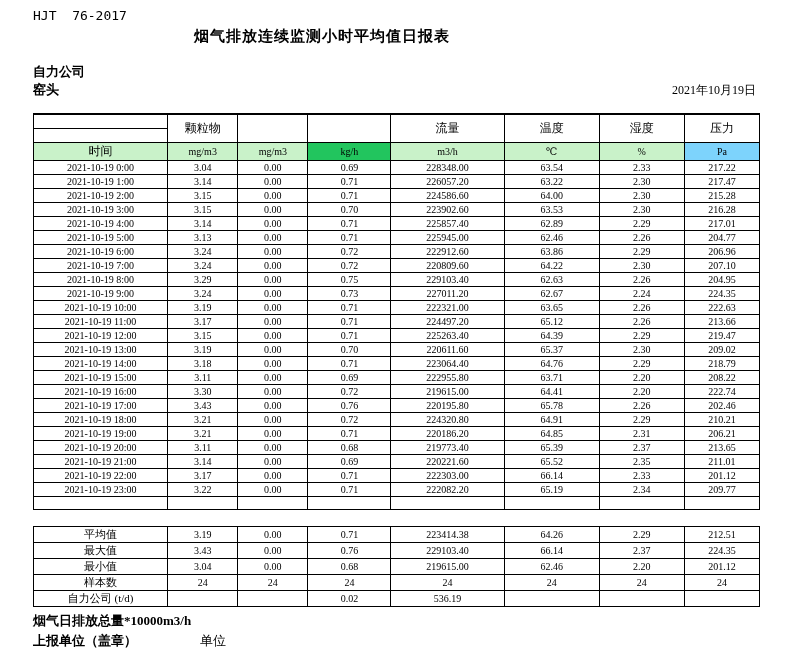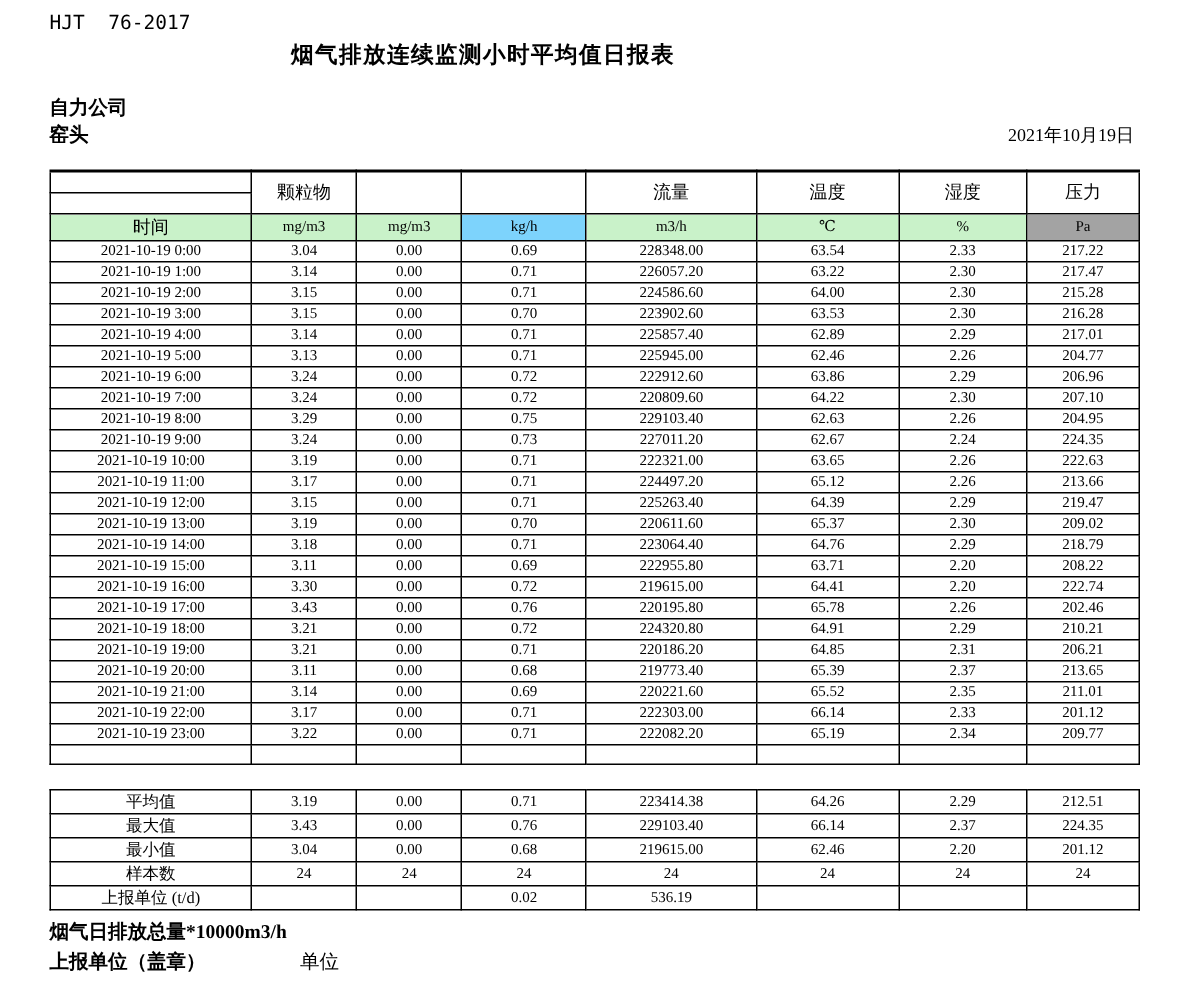--- a/index.html
+++ b/index.html
@@ -103,25 +103,25 @@
         <td rowspan="2">湿度</td>
         <td rowspan="2">压力</td>
       </tr>
       <tr class="h-row">
         <td></td>
       </tr>
       <tr class="unit-row">
         <td class="time-h" style="background: rgb(201, 242, 201);">时间</td>
         <td style="background: rgb(201, 242, 201);">mg/m3</td>
         <td style="background: rgb(201, 242, 201);">mg/m3</td>
-        <td style="background: #7dd3fc;">kg/h</td>
+        <td style="background: #22c55e;">kg/h</td>
         <td style="background: rgb(201, 242, 201);">m3/h</td>
         <td style="background: rgb(201, 242, 201);">℃</td>
         <td style="background: rgb(201, 242, 201);">%</td>
-        <td style="background: #a3a3a3;">Pa</td>
+        <td style="background: #7dd3fc;">Pa</td>
       </tr>
 
       <tr class="data-row">
         <td class="t-col">2021-10-19 0:00</td>
         <td>3.04</td>
         <td>0.00</td>
         <td>0.69</td>
         <td>228348.00</td>
         <td>63.54</td>
         <td>2.33</td>
@@ -417,21 +417,21 @@
         <td class="lbl">样本数</td>
         <td>24</td>
         <td>24</td>
         <td>24</td>
         <td>24</td>
         <td>24</td>
         <td>24</td>
         <td>24</td>
       </tr>
         <tr class="sum-row">
-        <td class="lbl">上报单位 (t/d)</td>
+        <td class="lbl">自力公司 (t/d)</td>
         <td></td>
         <td></td>
         <td>0.02</td>
         <td>536.19</td>
         <td></td>
         <td></td>
         <td></td>
       </tr>
     </tbody>
   </table>

